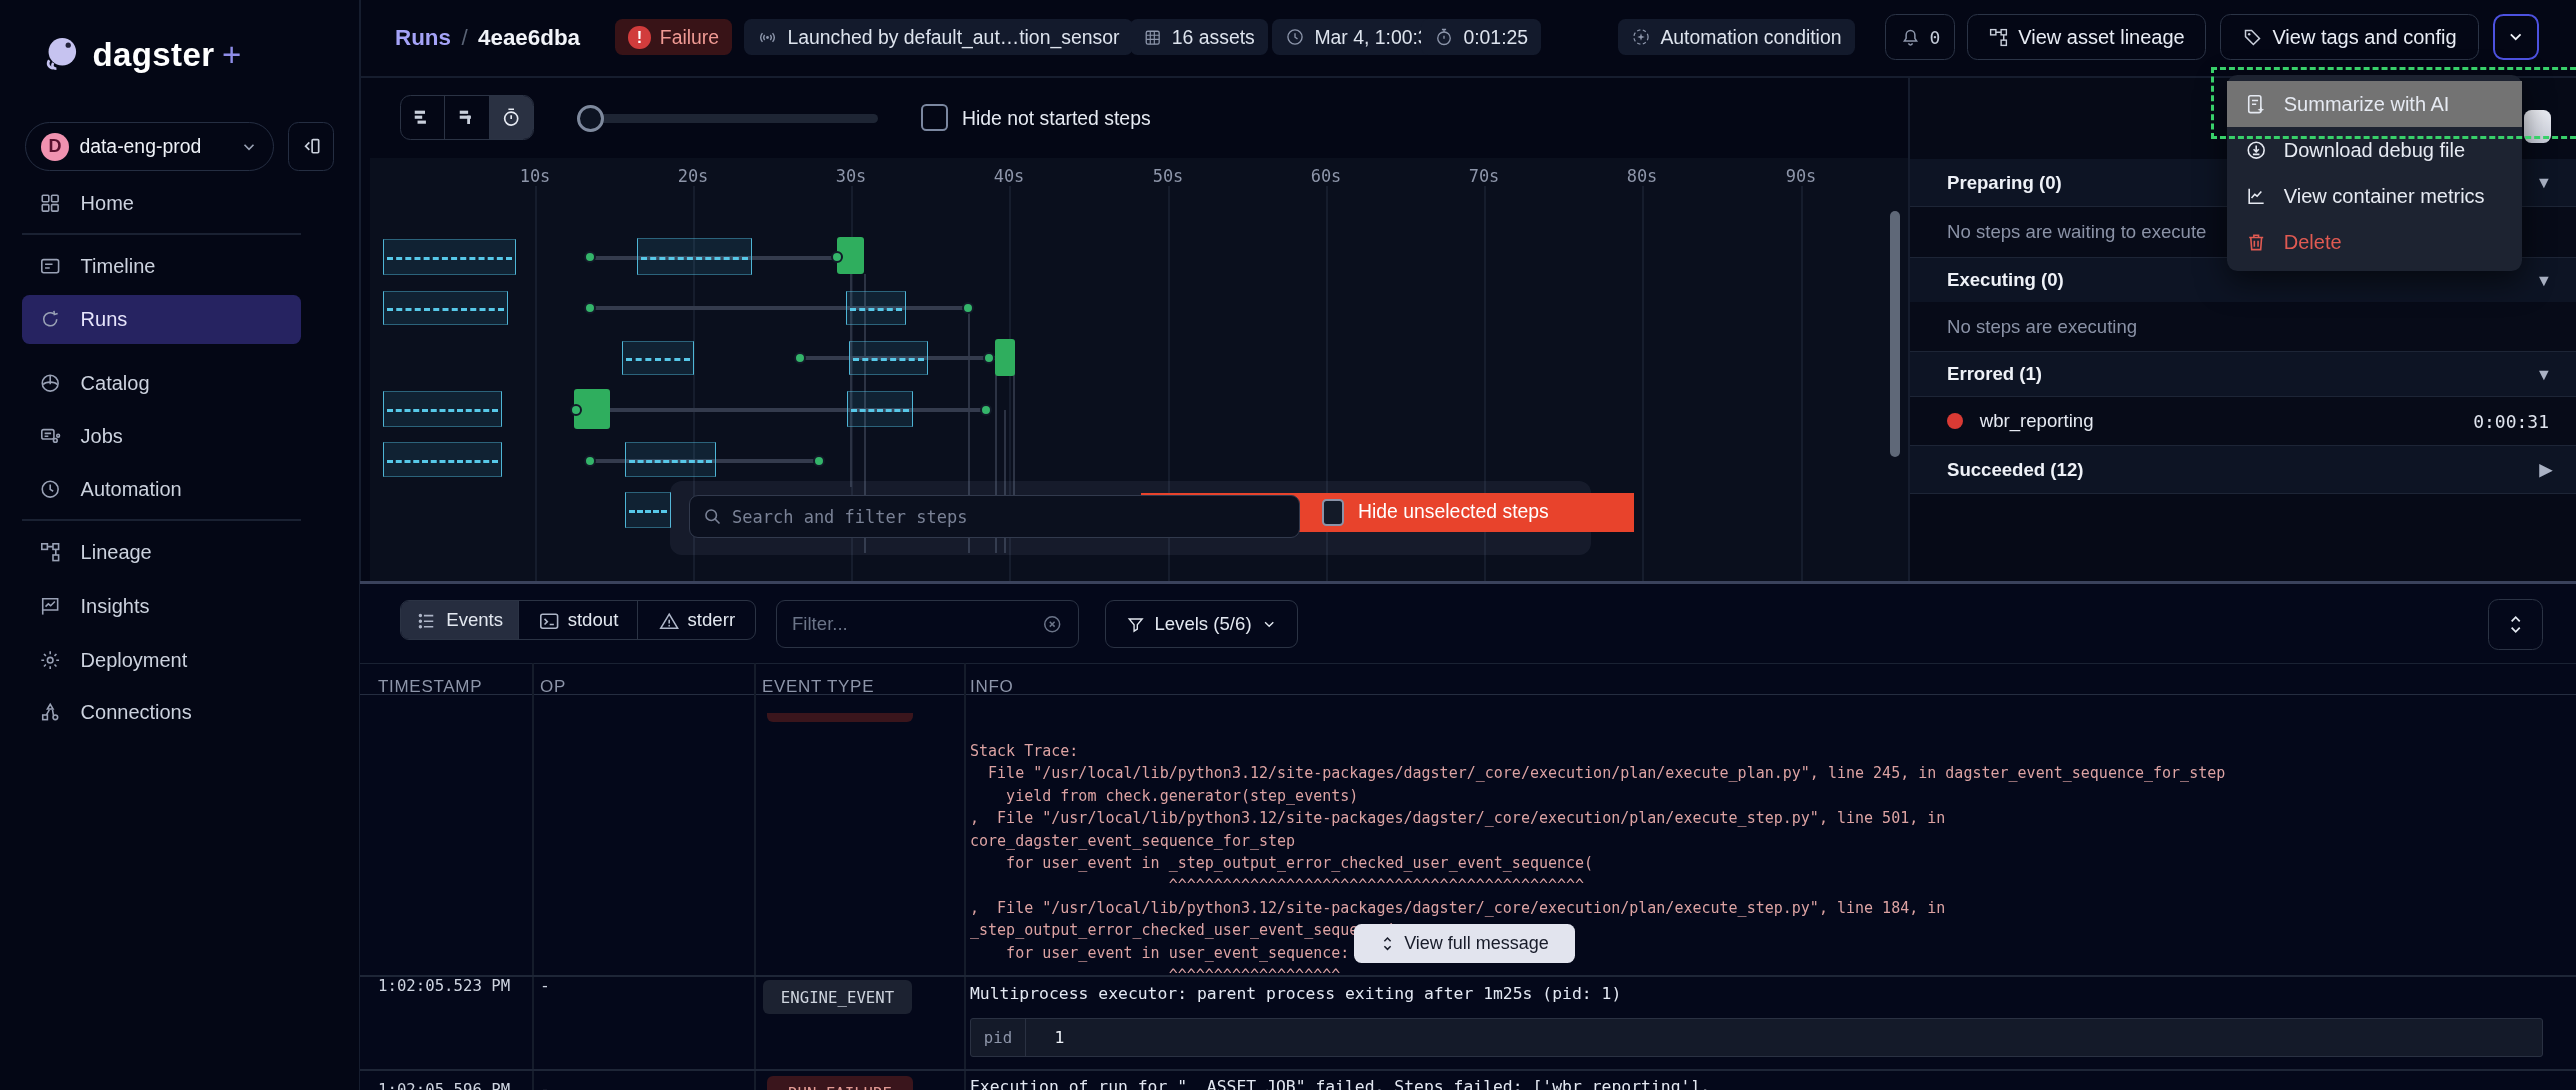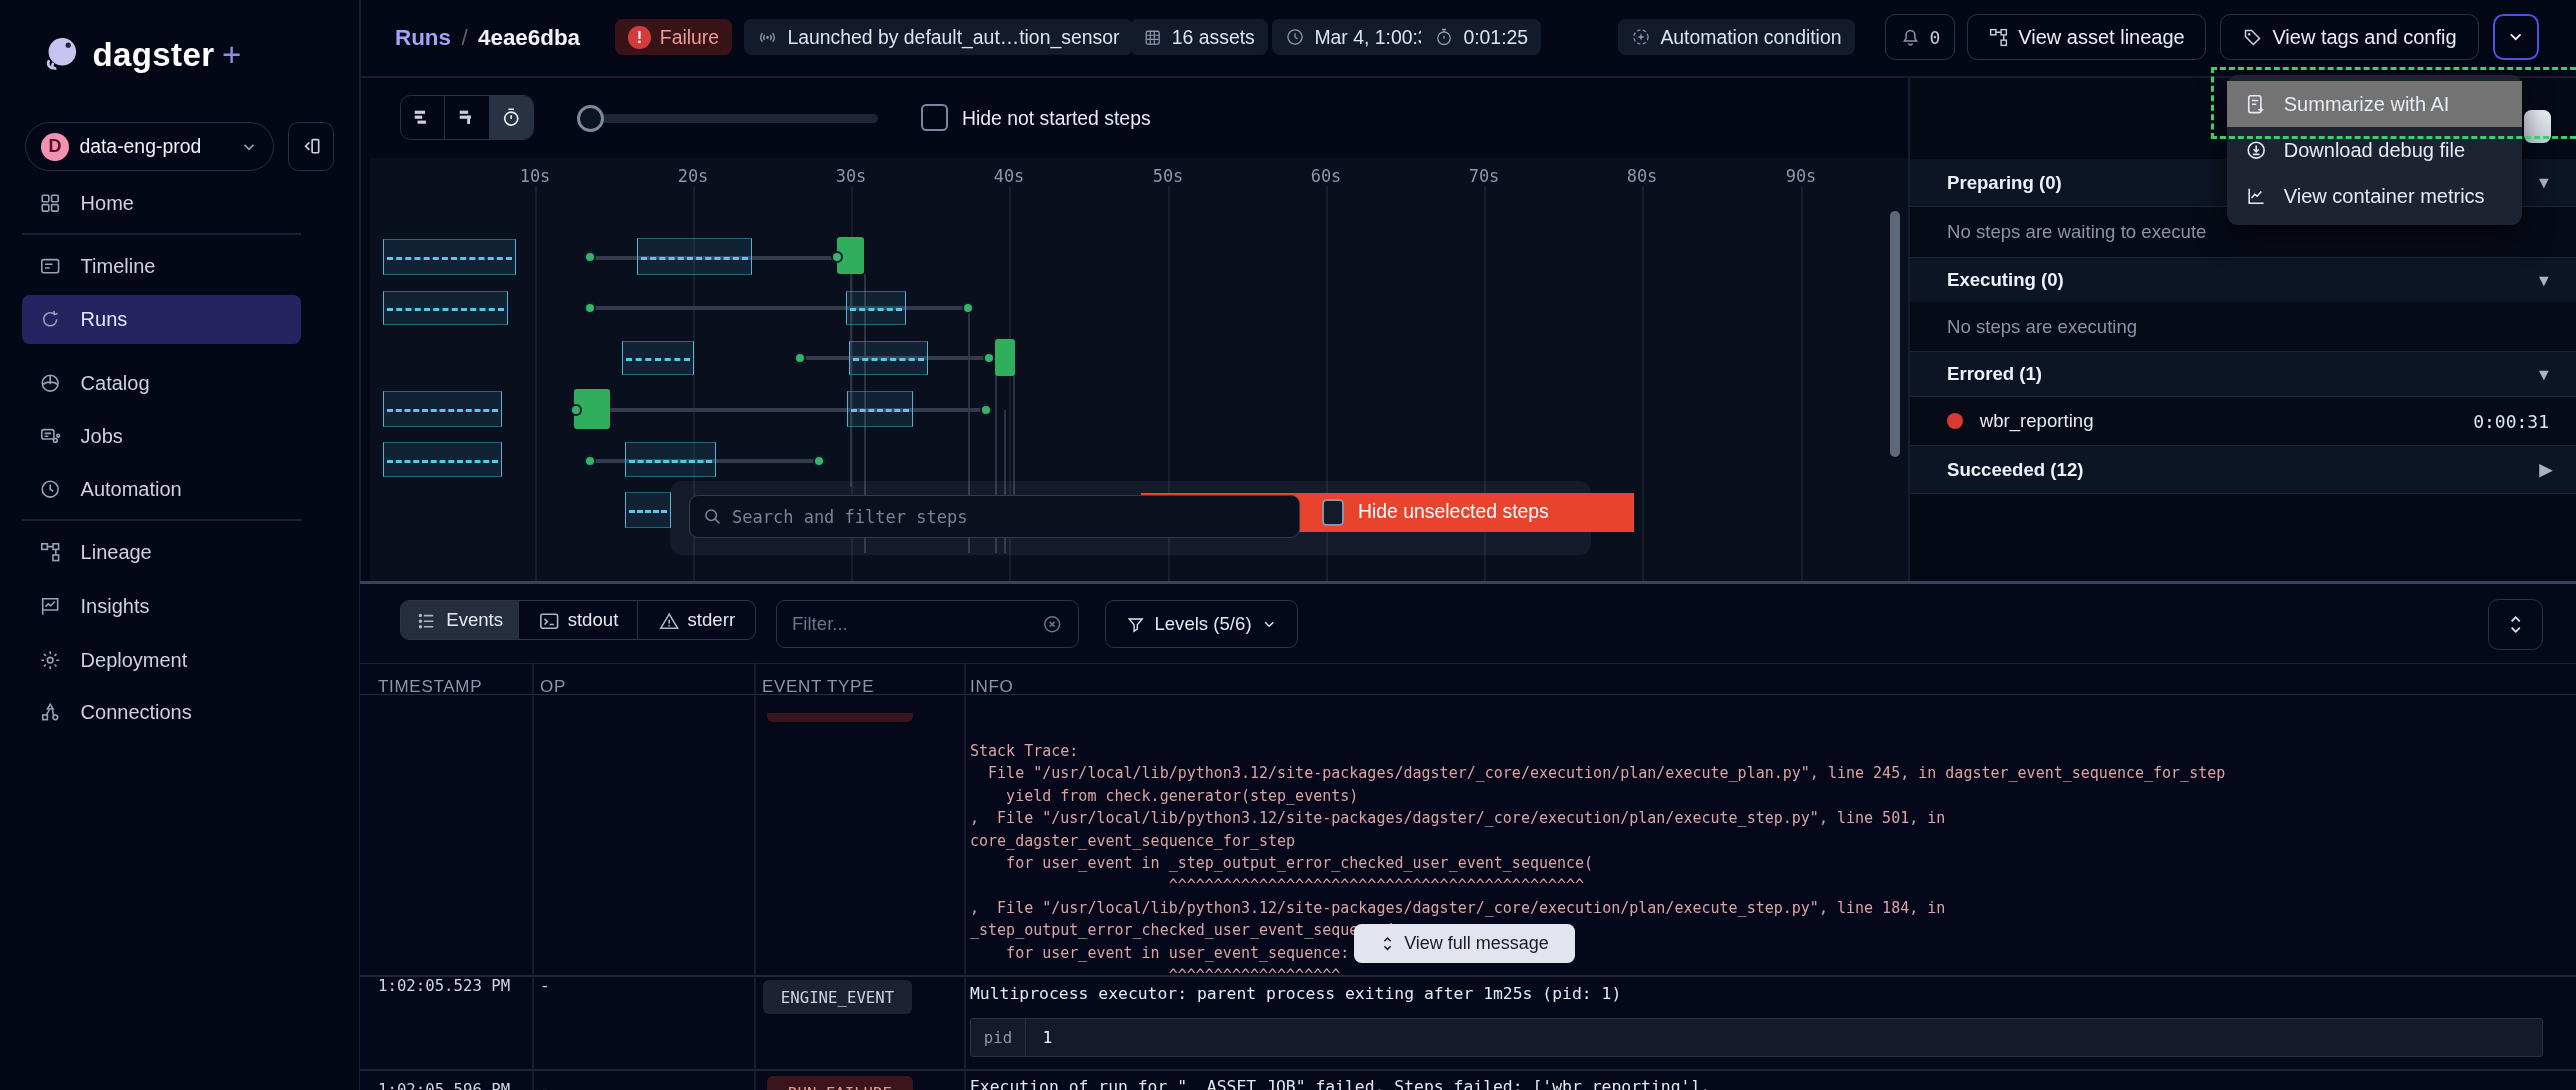--- a/index.html
+++ b/index.html
@@ -110,21 +110,21 @@
 
   .ts-cell { position:absolute; left:18px; font-size:15.7px; color:#ced4e0; }
   .op-cell { position:absolute; left:180px; font-size:16.4px; color:#ced4e0; }
   .badge { position:absolute; font-size:15.7px; display:flex; align-items:center; justify-content:center; border-radius:6px; }
   .badge.engine { background:#1c2231; color:#ced4de; }
   .badge.failure { background:#3a151c; color:#e29a94; }
   #stack-trace { left:610px; top:156px; font-size:15px; line-height:22.4px; color:#dda3a3; white-space:pre; }
   #badge-sliver { left:407px; top:129px; width:146px; height:9px; background:#3a151c; border-radius:0 0 6px 6px; }
   #view-full-btn { left:994px; top:340px; width:221px; height:39px; background:#e2e4ee; color:#171b29; border-radius:7.5px; display:flex; align-items:center; justify-content:center; gap:9px; font-size:18px; font-weight:500; z-index:5; cursor:pointer; }
   #engine-info { left:610px; top:400px; font-size:16.4px; color:#e3e8f2; }
-  #pid-box { left:610px; top:434px; width:1573px; height:39px; background:#141a29; border:1.5px solid #2a3142; border-radius:3px; display:flex; align-items:center; }
+  #pid-box { left:610px; top:434px; width:1573px; height:39px; background:#141a29; border:1.5px solid #2a3142; border-radius:3px; display:flex; align-items:center;gap:12px; }
   #pid-key { width:55px; text-align:center; font-size:15.7px; color:#8d95a9; border-right:1.5px solid #2a3142; align-self:stretch; display:flex; align-items:center; justify-content:center; }
   #pid-val { padding-left:16.4px; font-size:16.4px; color:#eef2f8; }
   #fail-info { left:610px; top:493px; font-size:16.4px; color:#e3e8f2; }
 </style>
 </head>
 <body>
 
 <div class="abs" id="sidebar-border"></div>
 
 <div class="abs row" id="logo">
@@ -365,20 +365,29 @@
       <span>Download debug file</span>
     </div>
     <div class="menu-item">
       <span class="micon">
         <svg width="22.4" height="22.4" viewBox="0 0 24 24" fill="none" stroke="currentColor" stroke-width="1.7">
           <path d="M4.5 4v15.5H20"></path>
           <path d="M7 14l3.5-4 2.5 2 4.5-5"></path>
         </svg>
       </span>
       <span>View container metrics</span>
+    </div>
+    <div class="menu-item danger">
+      <span class="micon">
+        <svg width="22.4" height="22.4" viewBox="0 0 24 24" fill="none" stroke="currentColor" stroke-width="1.7">
+          <path d="M4.5 7h15M9.5 7V4.5h5V7M6.2 7l1 13h9.6l1-13"></path>
+          <path d="M10 10.5v6.5M14 10.5v6.5"></path>
+        </svg>
+      </span>
+      <span>Delete</span>
     </div>
   </div>
 <div class="abs" id="ai-annotation"></div>
 
 <div class="abs" id="seg-group">
   <div class="seg">
     <svg width="22.4" height="22.4" viewBox="0 0 24 24">
         <rect x="4" y="5" width="11" height="3.4" fill="#c9cfdb"></rect>
         <rect x="4" y="10.3" width="8" height="3.4" fill="#c9cfdb"></rect>
         <rect x="7" y="15.6" width="9" height="3.4" fill="#c9cfdb"></rect>

